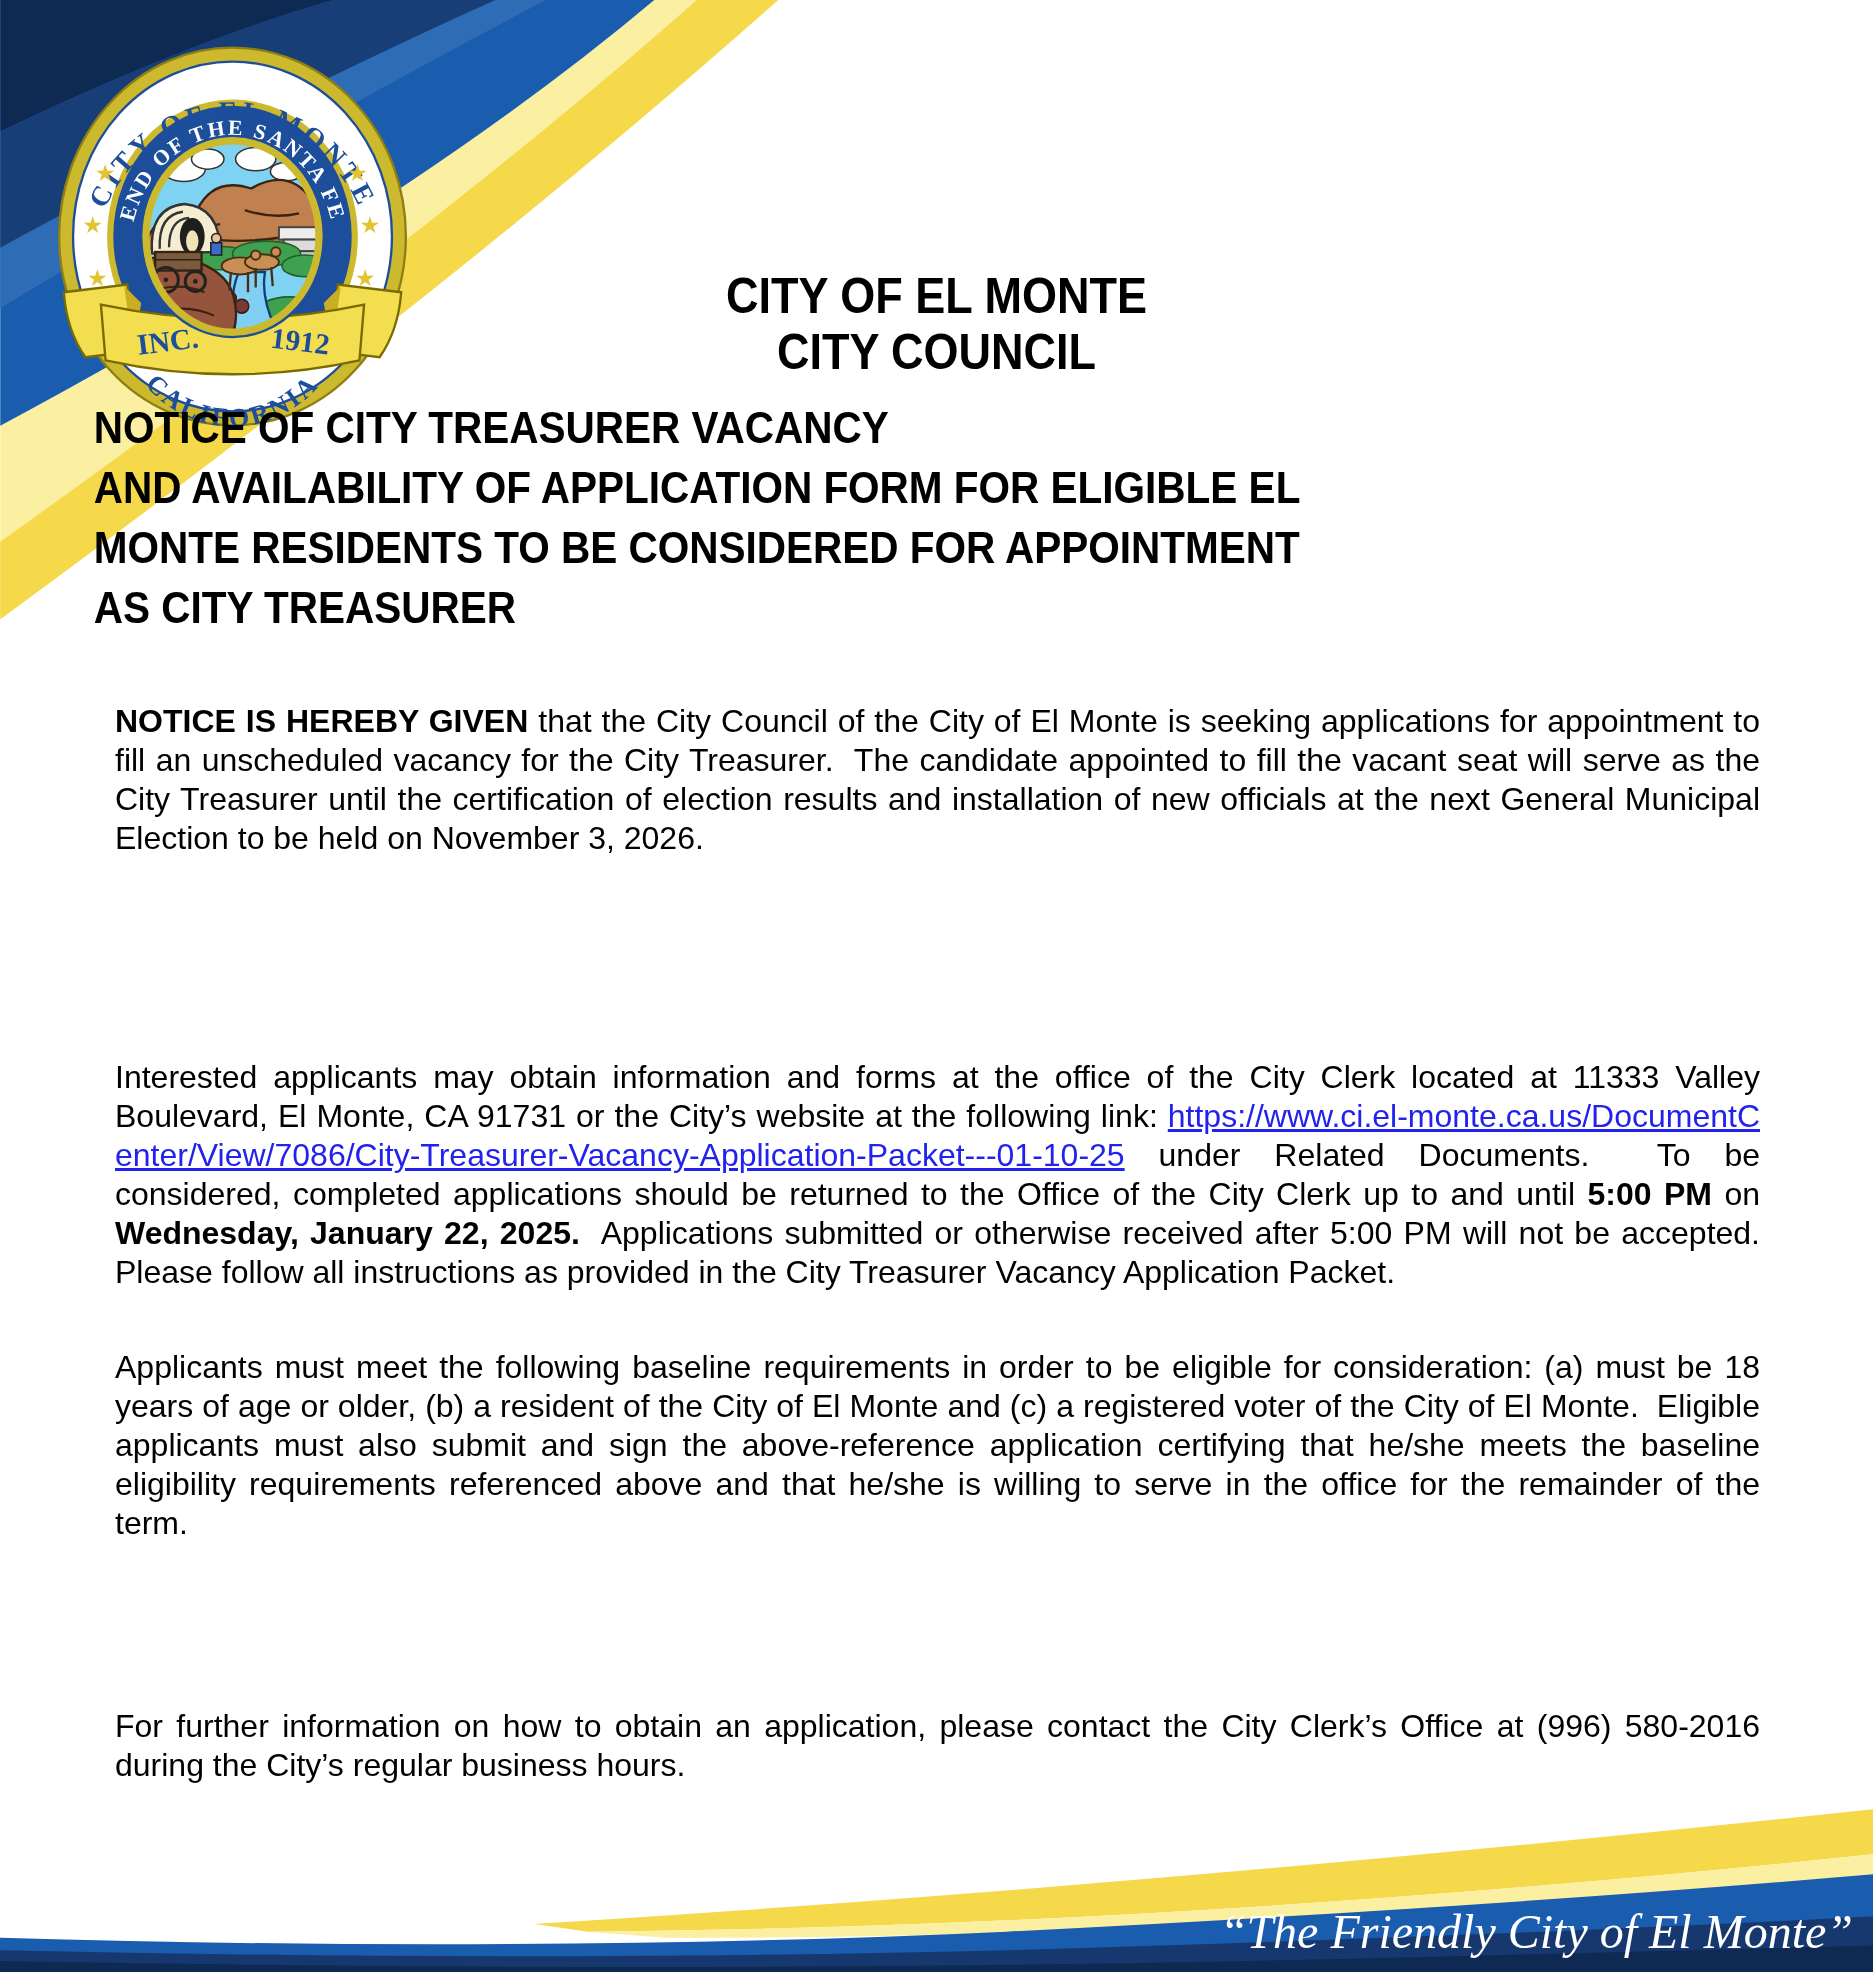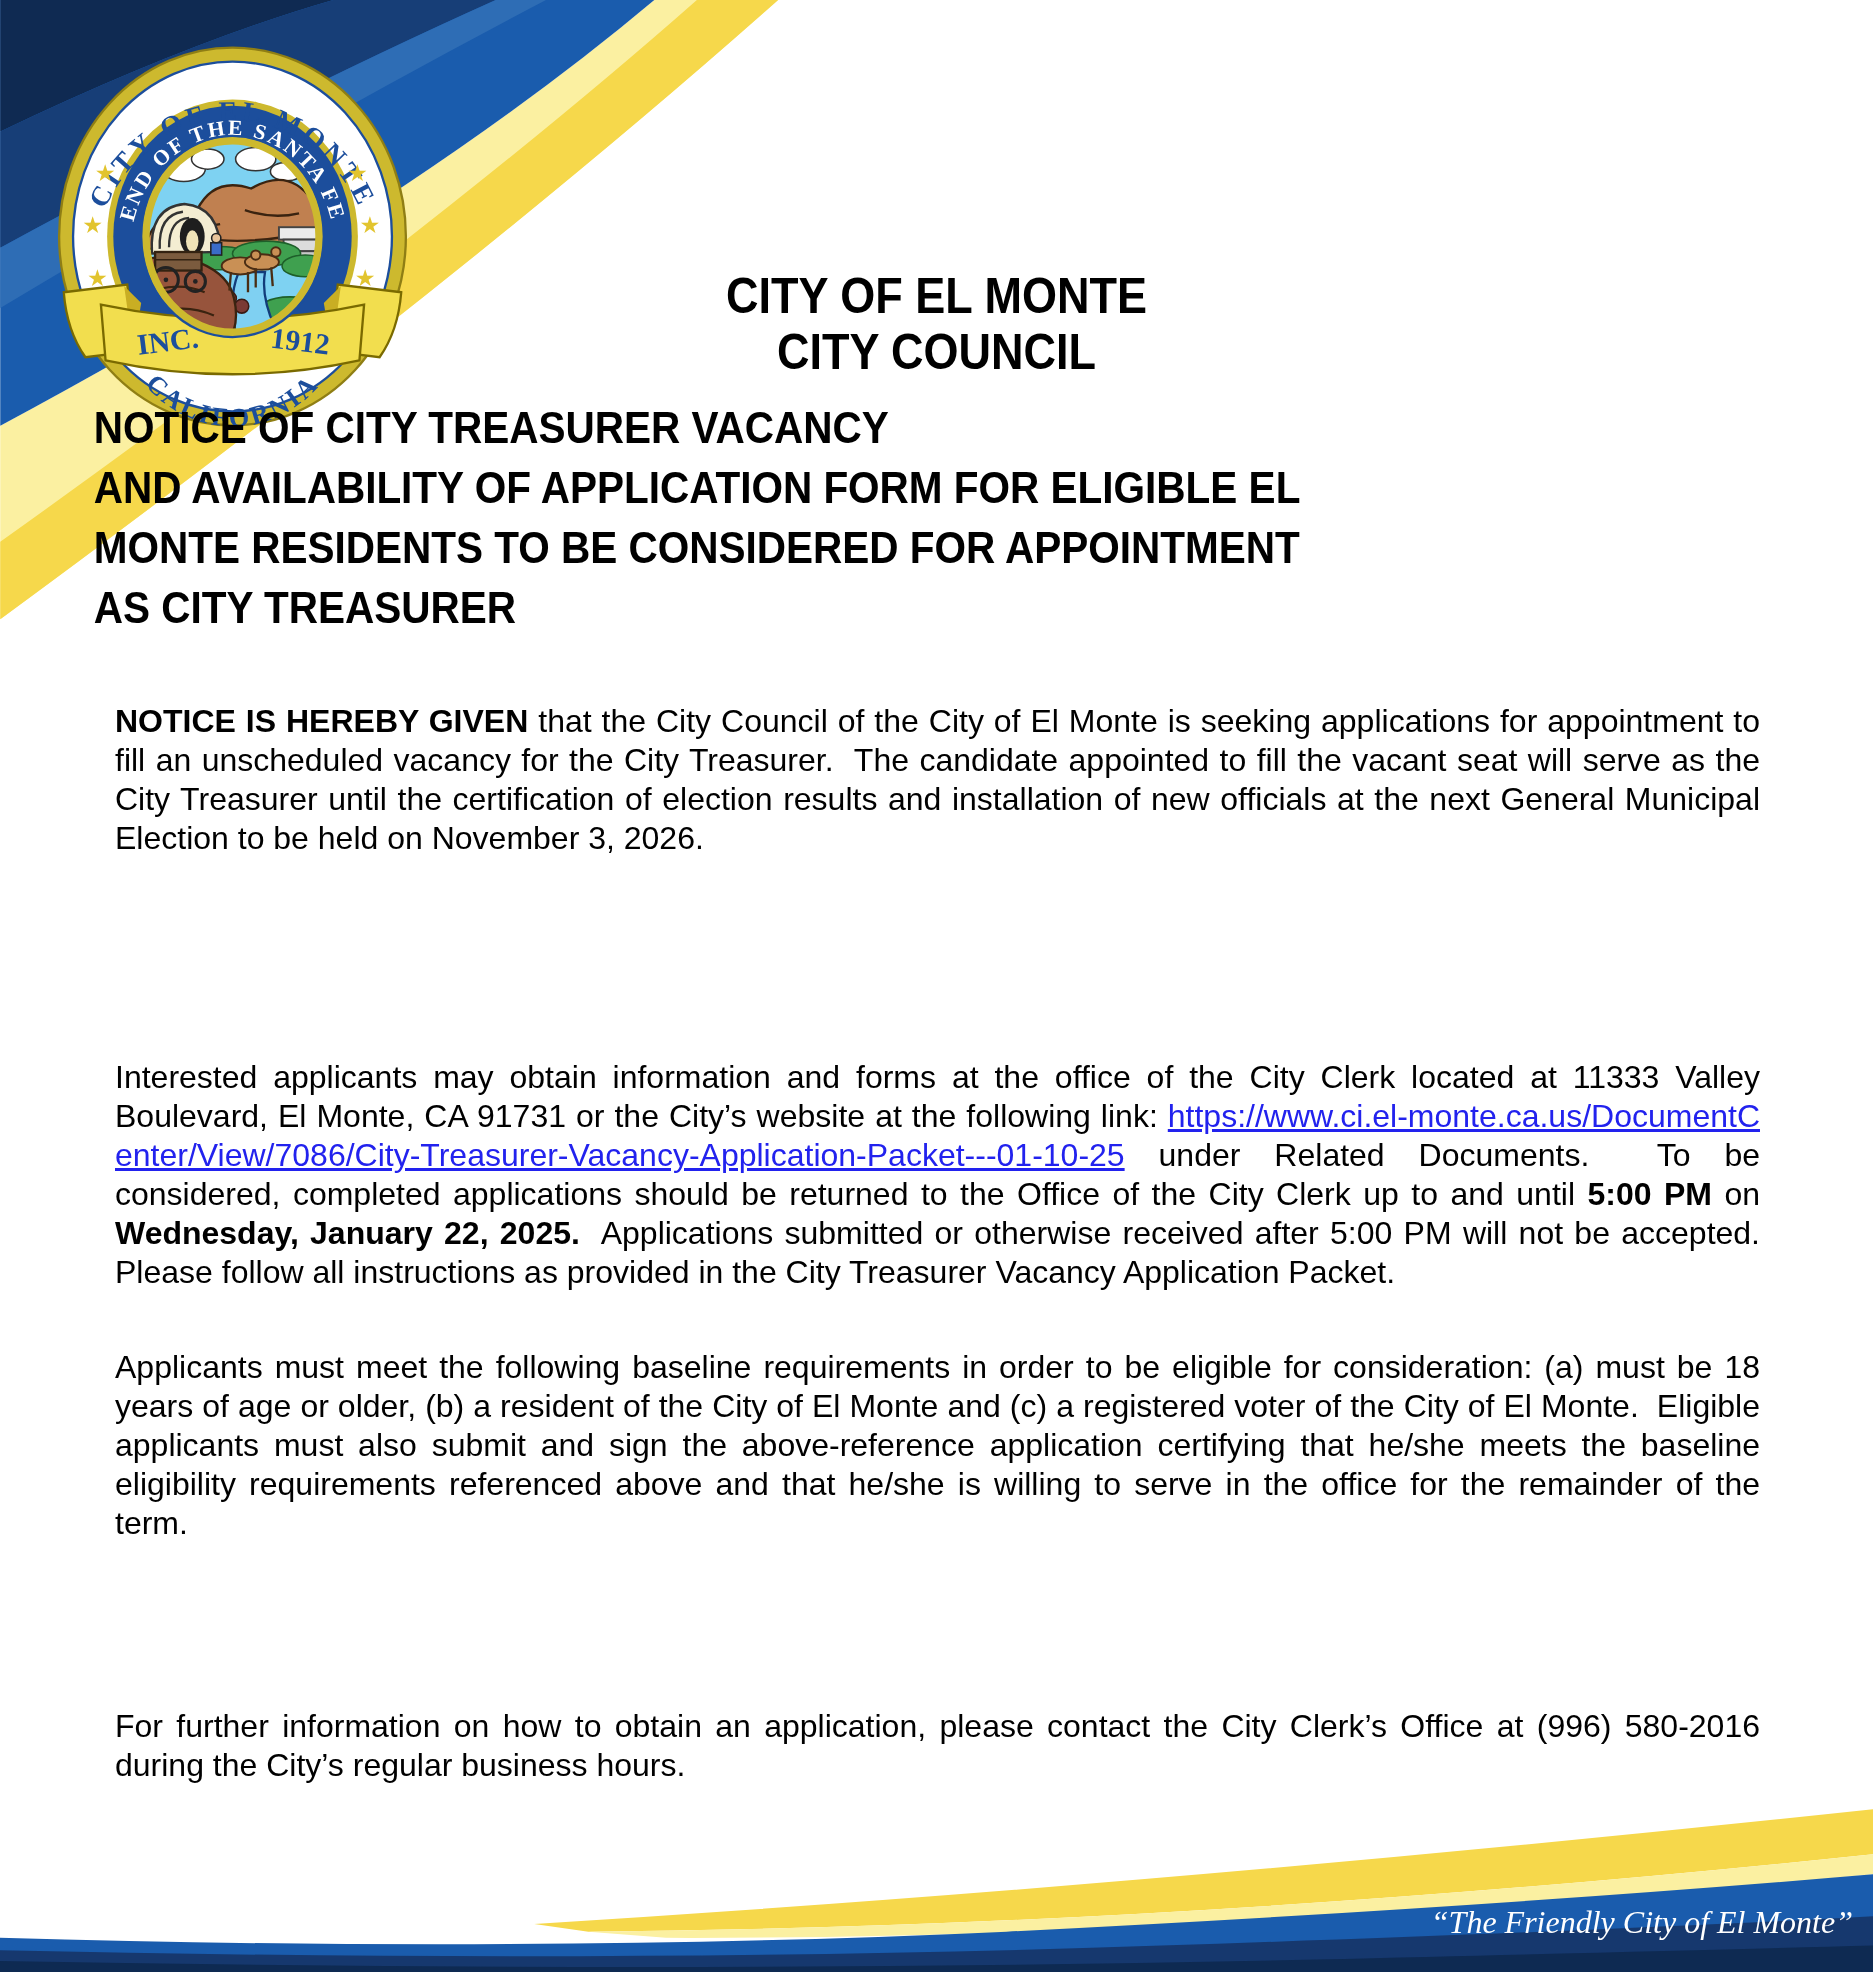--- a/index.html
+++ b/index.html
@@ -26,21 +26,21 @@
     font-size:32px;line-height:39px;text-align:justify;white-space:pre-wrap;}
   .p1{top:702px;}
   .p2{top:1058px;}
   .p3{top:1348px;}
   .p4{top:1707px;}
   .para b{font-weight:bold;}
   a.doc-link{color:#2222EE;text-decoration:underline;word-break:break-all;overflow-wrap:anywhere;cursor:pointer;}
   
   .footer-swoosh{position:absolute;left:0;bottom:0;z-index:1;}
   .footer-motto{position:absolute;top:1904px;right:20px;z-index:4;
-    font-family:"Liberation Serif",serif;font-style:italic;font-size:32px;color:#ffffff;}
+    font-family:"Liberation Serif",serif;font-style:italic;font-size:48px;color:#ffffff;}
 </style>
 </head>
 <body>
 
 <svg class="header-swoosh" width="821" height="774" viewBox="0 0 1060 1000" aria-hidden="true">
 
   <path d="M 845,0 L 1005,0 Q 600,360 0,800 L 0,550 Q 530,265 845,0 Z" fill="#FBF0A1"></path>
 
   <path d="M 900,0 L 1005,0 Q 600,360 0,800 L 0,700 Q 560,300 900,0 Z" fill="#F6D84B"></path>
 

